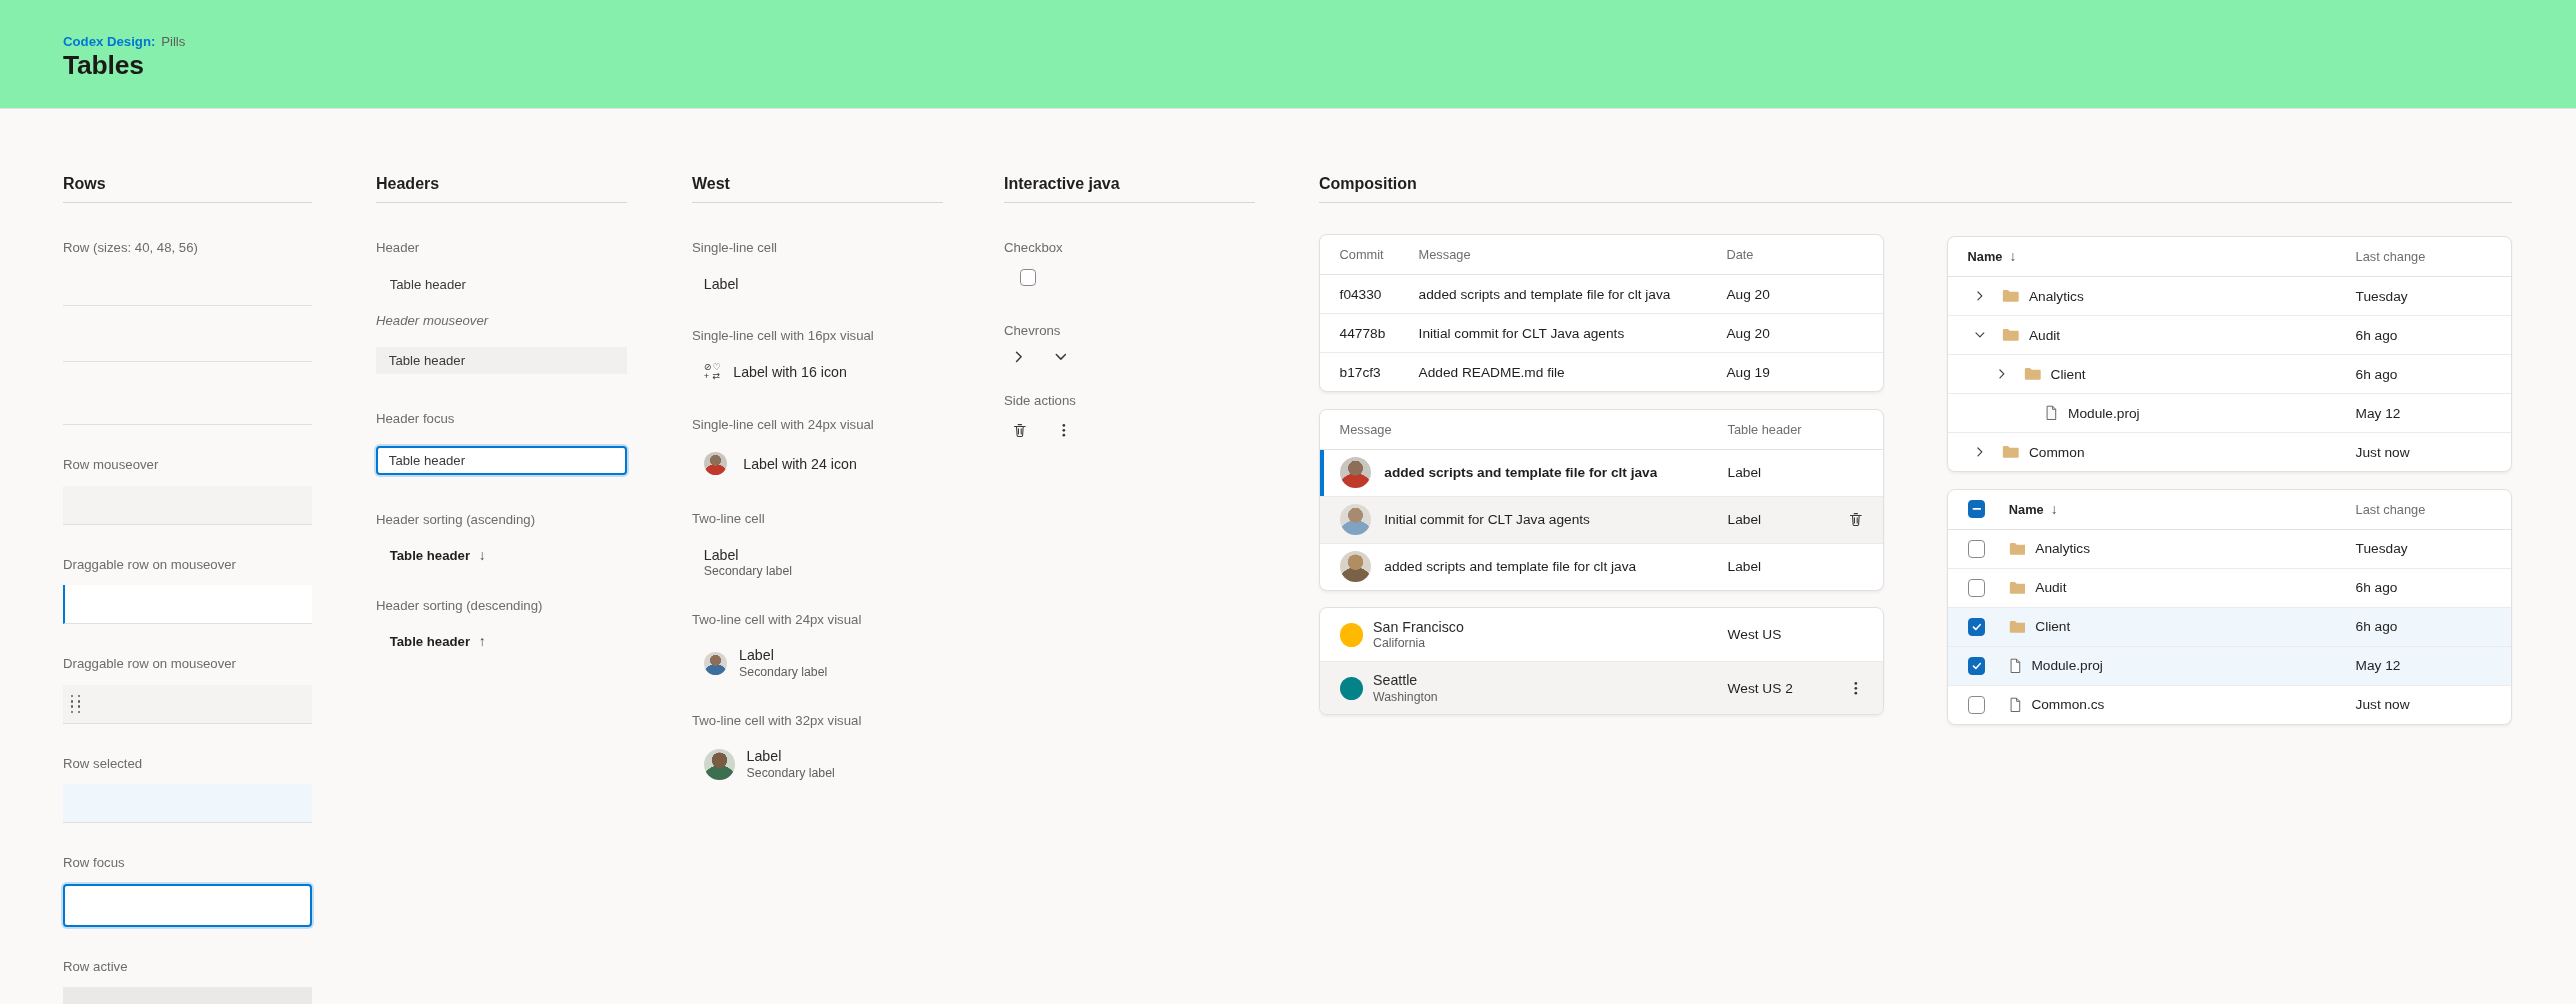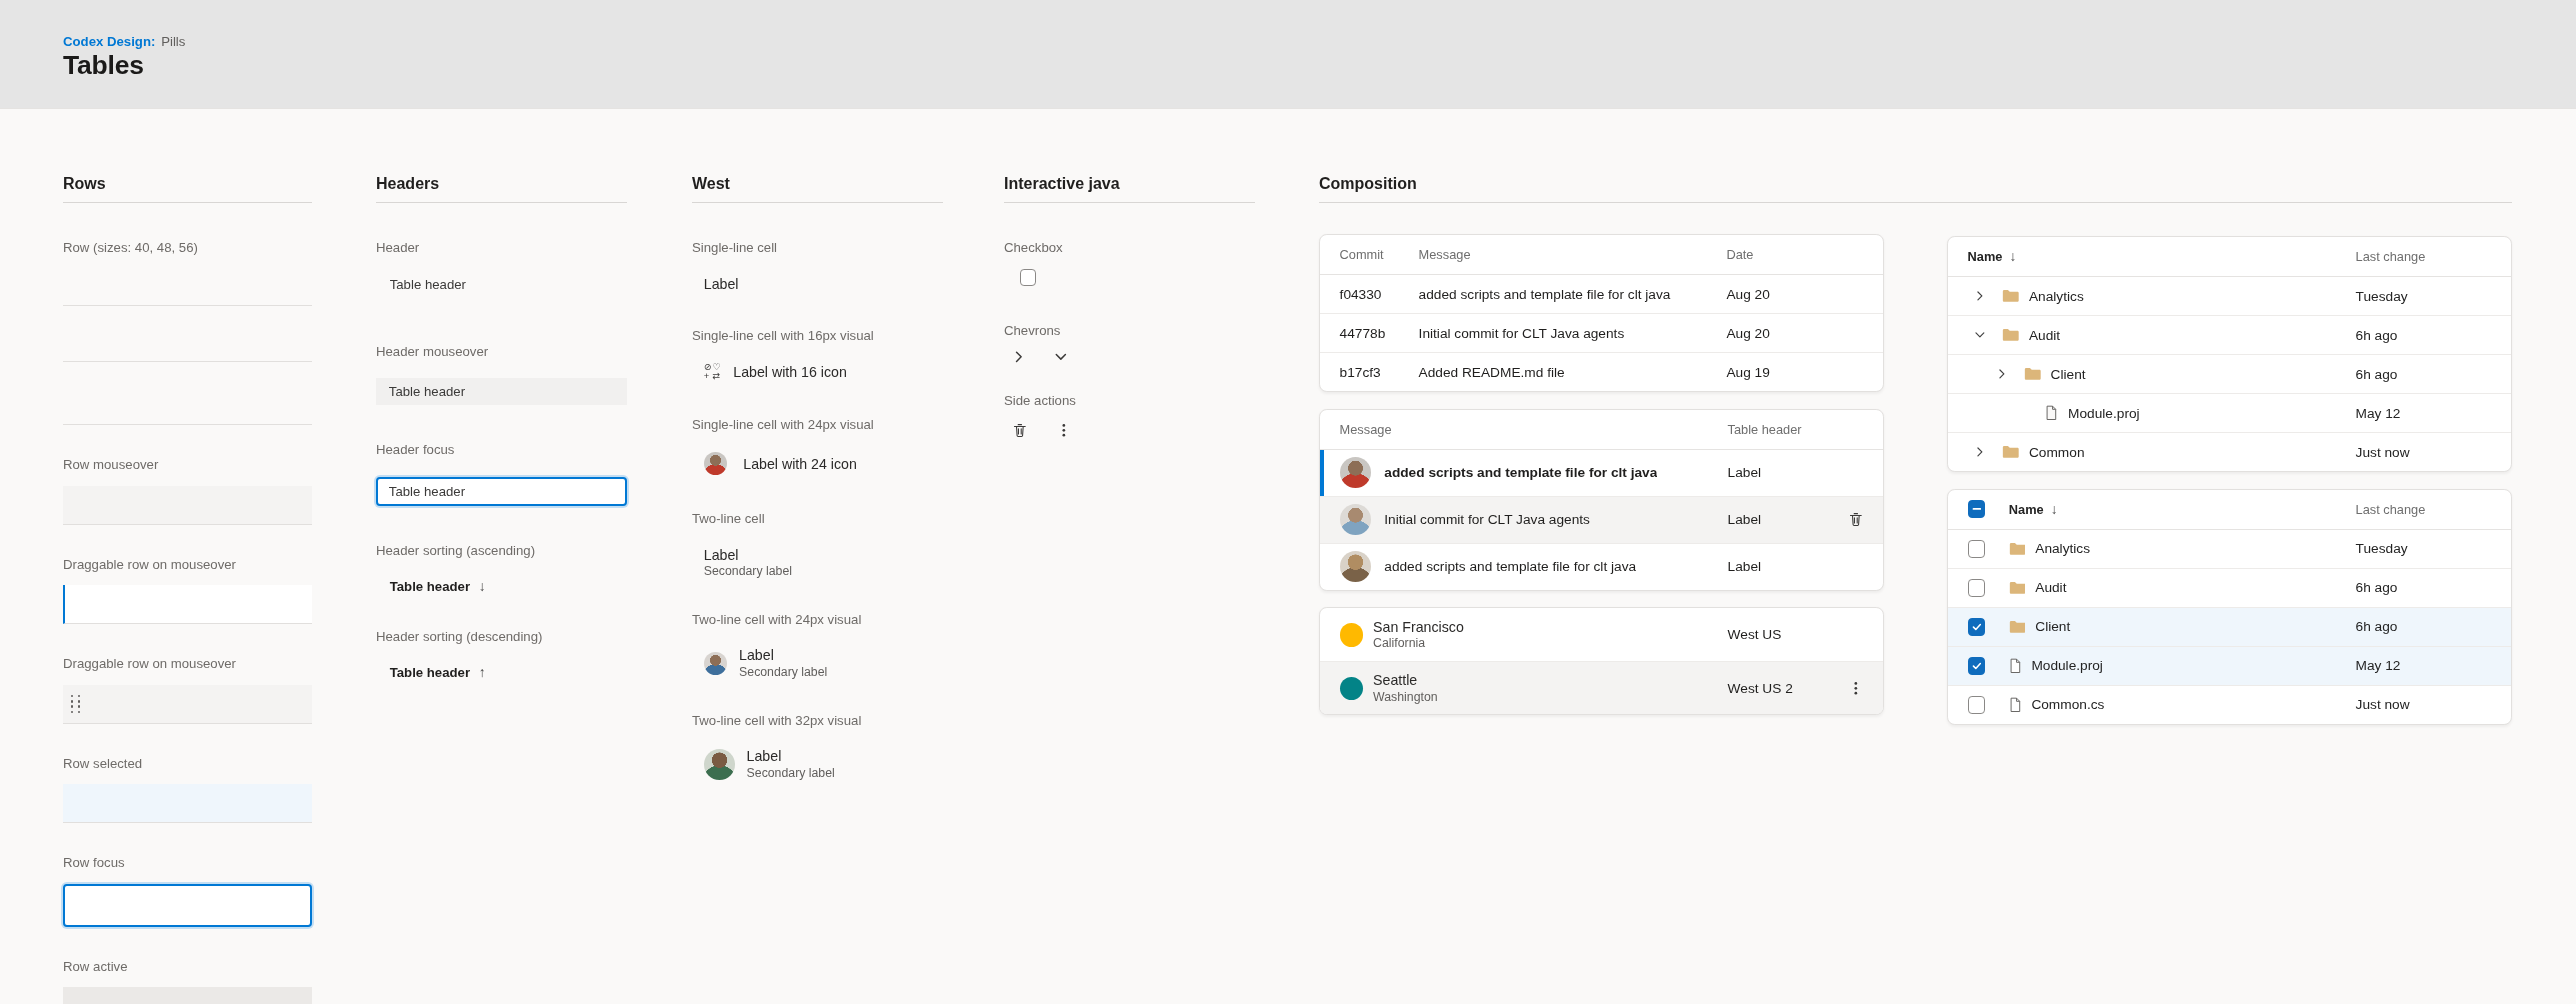--- a/index.html
+++ b/index.html
@@ -3,21 +3,21 @@
 <meta charset="utf-8">
 <style>
   html,body{margin:0;padding:0;}
   body{
     width:2576px;height:1005px;position:relative;overflow:hidden;
     background:#ffffff;color:#201F1E;
     font-family:"Liberation Sans","DejaVu Sans",sans-serif;
     -webkit-font-smoothing:antialiased;
   }
   
-  .topbar{position:absolute;top:0;left:0;right:0;height:108px;background:#e5e5e5;border-bottom:1px solid #E5E3E1;}
+  .topbar{position:absolute;top:0;left:0;right:0;height:108px;background:#86efac;border-bottom:1px solid #E5E3E1;}
   .breadcrumb{position:absolute;left:63px;top:35px;font-size:13.2px;line-height:13.7px;}
   .bc-brand{color:#0078D4;font-weight:700;}
   .bc-crumb{color:#605E5C;margin-left:5.9px;}
   .page-title{position:absolute;left:63px;top:51px;margin:0;font-size:26.5px;line-height:29px;font-weight:700;color:#1b1a19;letter-spacing:-0.2px;}
   
   .content{position:absolute;top:109px;left:0;right:0;bottom:0;background:#FAF9F8;}
   .col{position:absolute;top:65px;}
   .sec-title{margin:0;font-size:16px;line-height:19.6px;font-weight:700;color:#201F1E;padding-bottom:8.8px;border-bottom:1px solid #D8D6D4;}
   .demo-label{margin:32px 0 6.9px 0;font-size:13.2px;line-height:15.7px;color:#6E6B68;}
   .demo-label.first{margin-top:37px;}
@@ -146,21 +146,21 @@
     <div class="demo-label">Row active</div>
     <div class="rowbox activebg"></div>
   </section>
 
   <section class="col" style="left:376px;width:251px;">
     <h2 class="sec-title">Headers</h2>
 
     <div class="demo-label first">Header</div>
     <div class="hdr-plain">Table header</div>
 
-    <div class="demo-label" style="margin-top:52px;">Header mouseover</div>
+    <div class="demo-label" style="margin-top:21px;font-style:italic;">Header mouseover</div>
     <div class="hdr-box">Table header</div>
 
     <div class="demo-label" style="margin-top:37px;">Header focus</div>
     <div class="hdr-focus">Table header</div>
 
     <div class="demo-label" style="margin-top:37px;">Header sorting (ascending)</div>
     <div class="hdr-sort">
       <span>Table header</span>
       <span class="sort-arrow">↓</span>
     </div>

